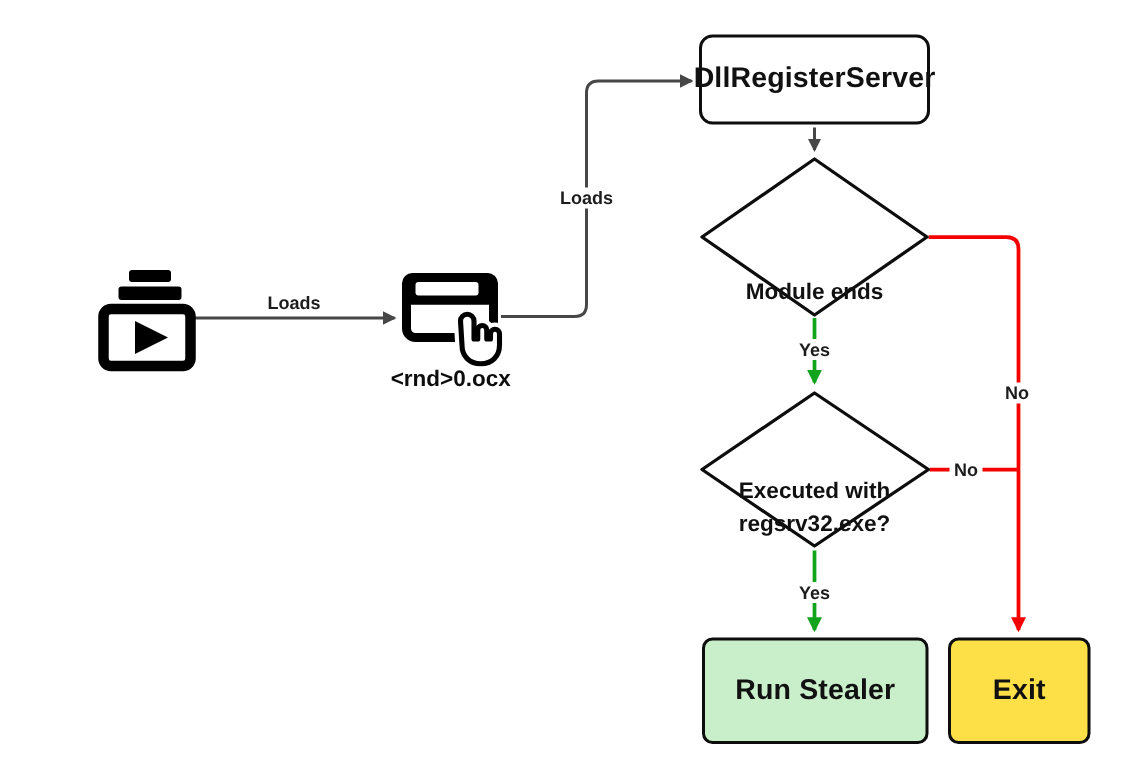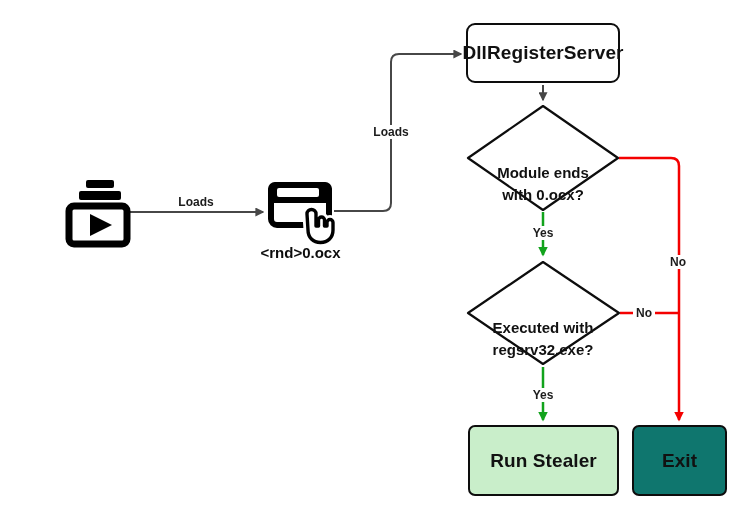--- a/index.html
+++ b/index.html
@@ -9,21 +9,21 @@
   }
   #wires{position:absolute;left:0;top:0;width:750px;height:520px;}
   .node-box{
     position:absolute;box-sizing:border-box;
     border:2px solid #0d0d0d;border-radius:7px;background:#fff;
     display:flex;align-items:center;justify-content:center;
     font-weight:700;font-size:19px;letter-spacing:.1px;
   }
   #box-dll{left:466px;top:23px;width:154px;height:60px;border-radius:9px;}
   #box-run{left:468px;top:425px;width:151px;height:71px;background:#c9eeca;}
-  #box-exit{left:632px;top:425px;width:95px;height:71px;background:#0f766e;}
+  #box-exit{left:632px;top:425px;width:95px;height:71px;background:#fde047;}
   .diamond-label{
     position:absolute;display:flex;flex-direction:column;align-items:center;justify-content:flex-end;
     font-weight:700;font-size:15px;line-height:22px;text-align:center;
   }
   #d1-label{left:473px;top:110px;width:140px;height:96px;}
   #d2-label{left:473px;top:265px;width:140px;height:96px;}
   .caption{
     position:absolute;text-align:center;font-weight:700;font-size:15px;line-height:18.5px;color:#0d0d0d;
   }
   #cap-regsrv{left:25px;top:251px;width:145px;}
@@ -93,21 +93,20 @@
   </div>
   <div id="box-run" class="node-box">
     <span>Run Stealer</span>
   </div>
   <div id="box-exit" class="node-box">
     <span>Exit</span>
   </div>
 
   <div id="d1-label" class="diamond-label">
     <span>Module ends</span>
-    <span>with 0.ocx?</span>
   </div>
   <div id="d2-label" class="diamond-label">
     <span>Executed with</span>
     <span>regsrv32.exe?</span>
   </div>
 
   <div id="cap-terra" class="caption">
     <div>&lt;rnd&gt;0.ocx</div>
   </div>
 

